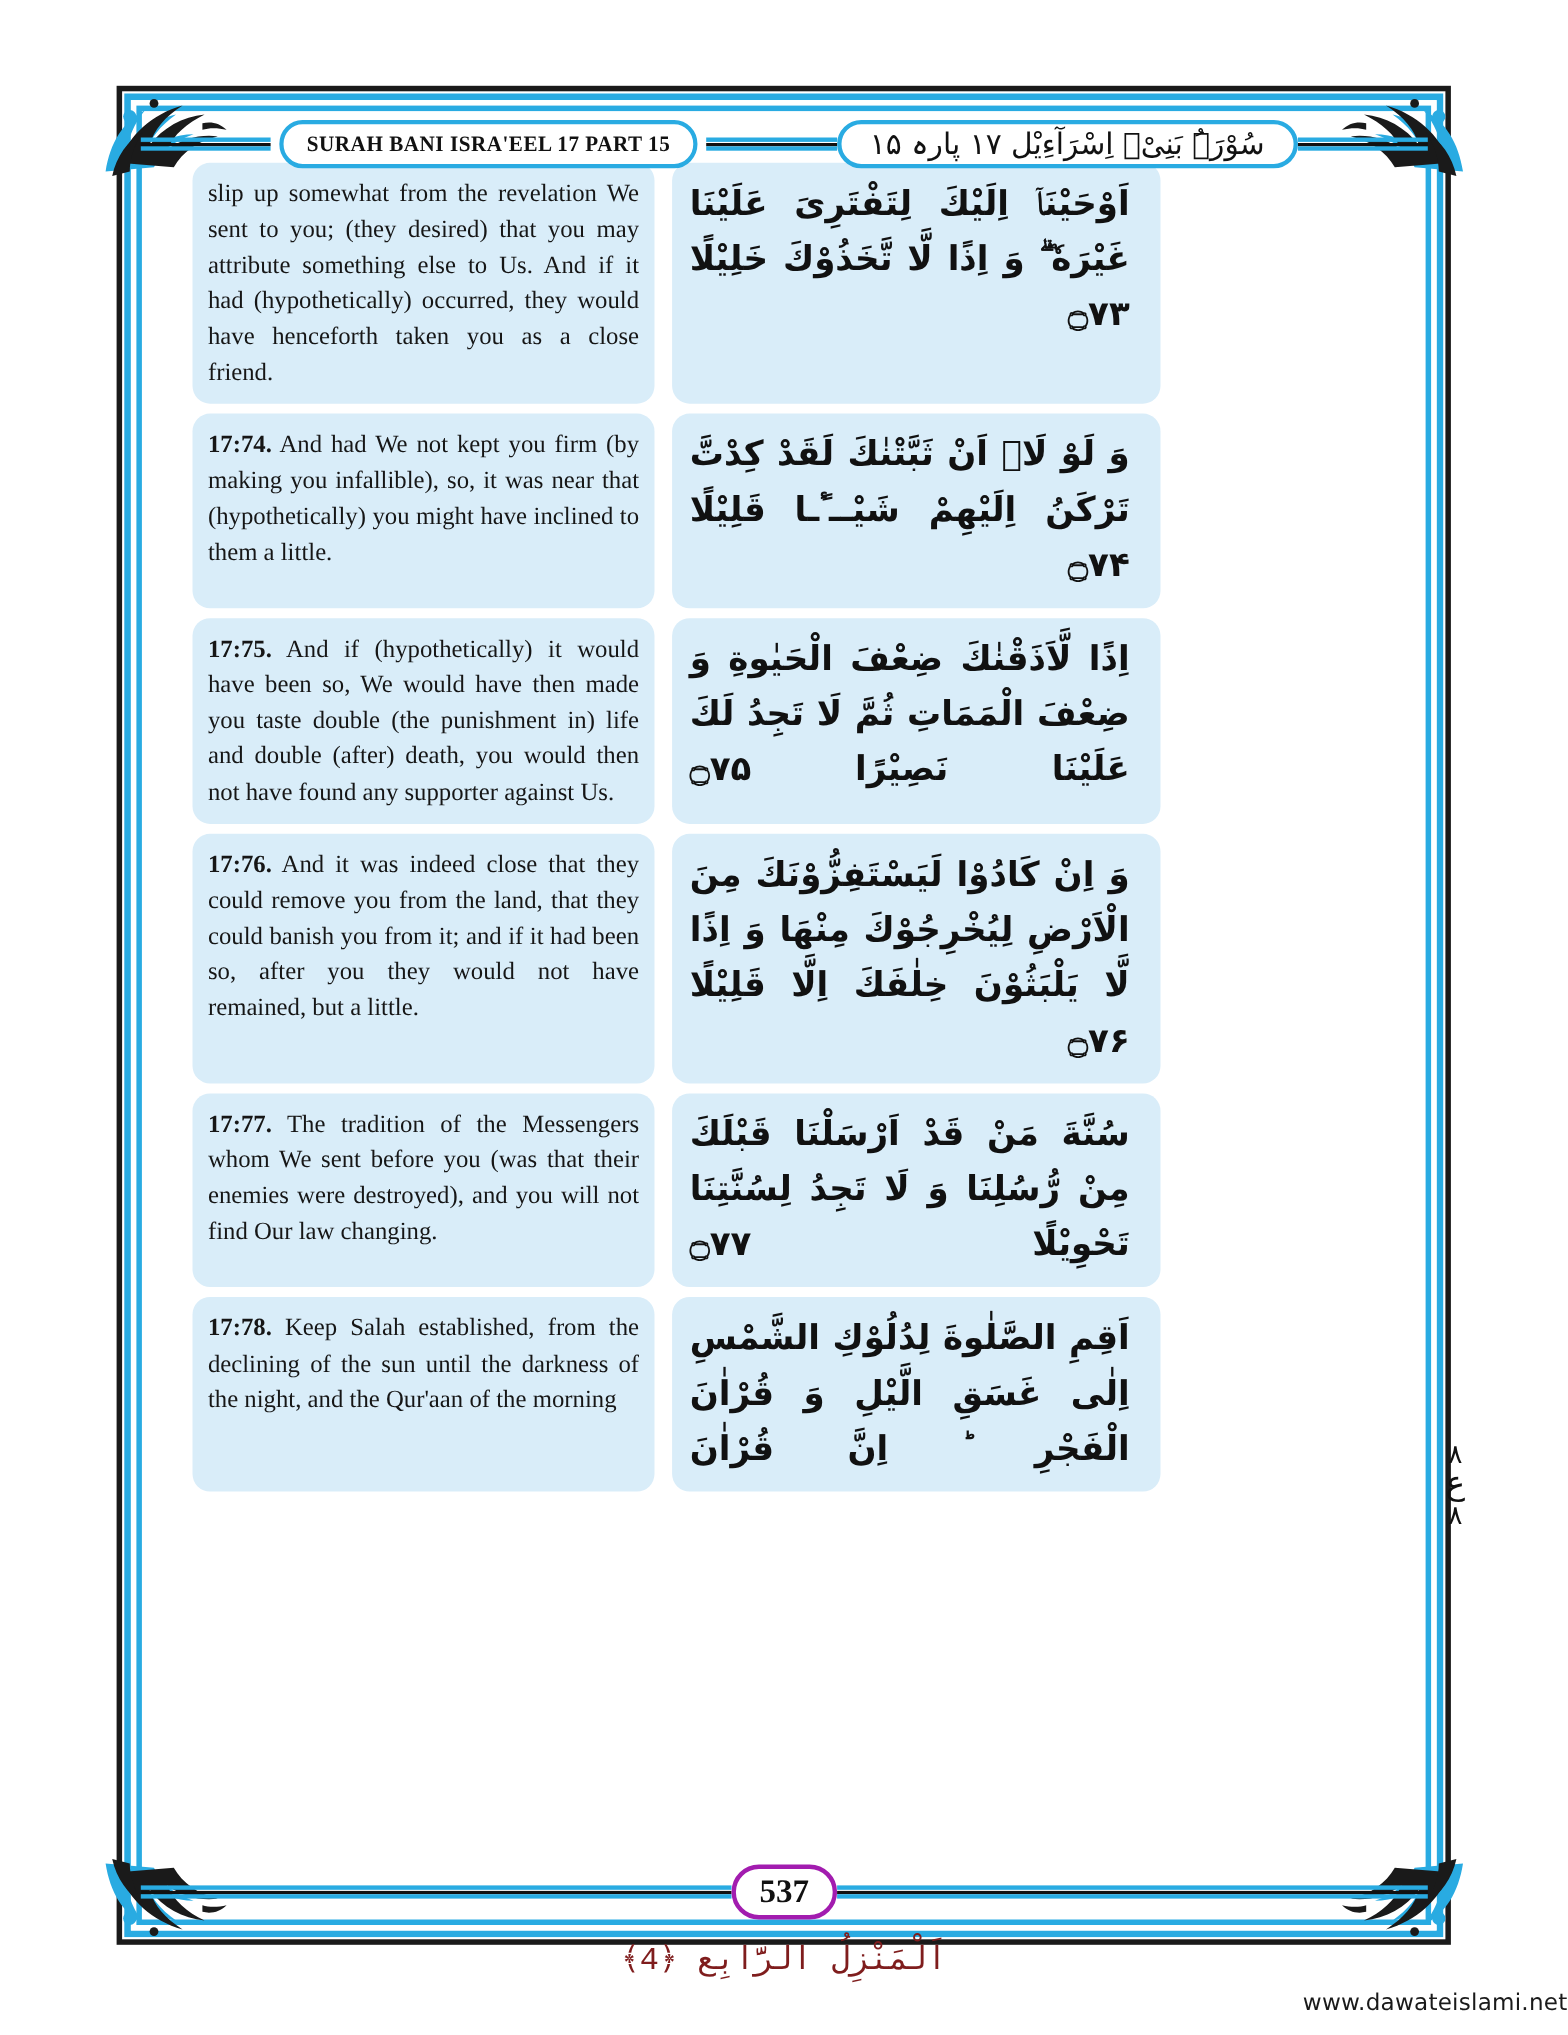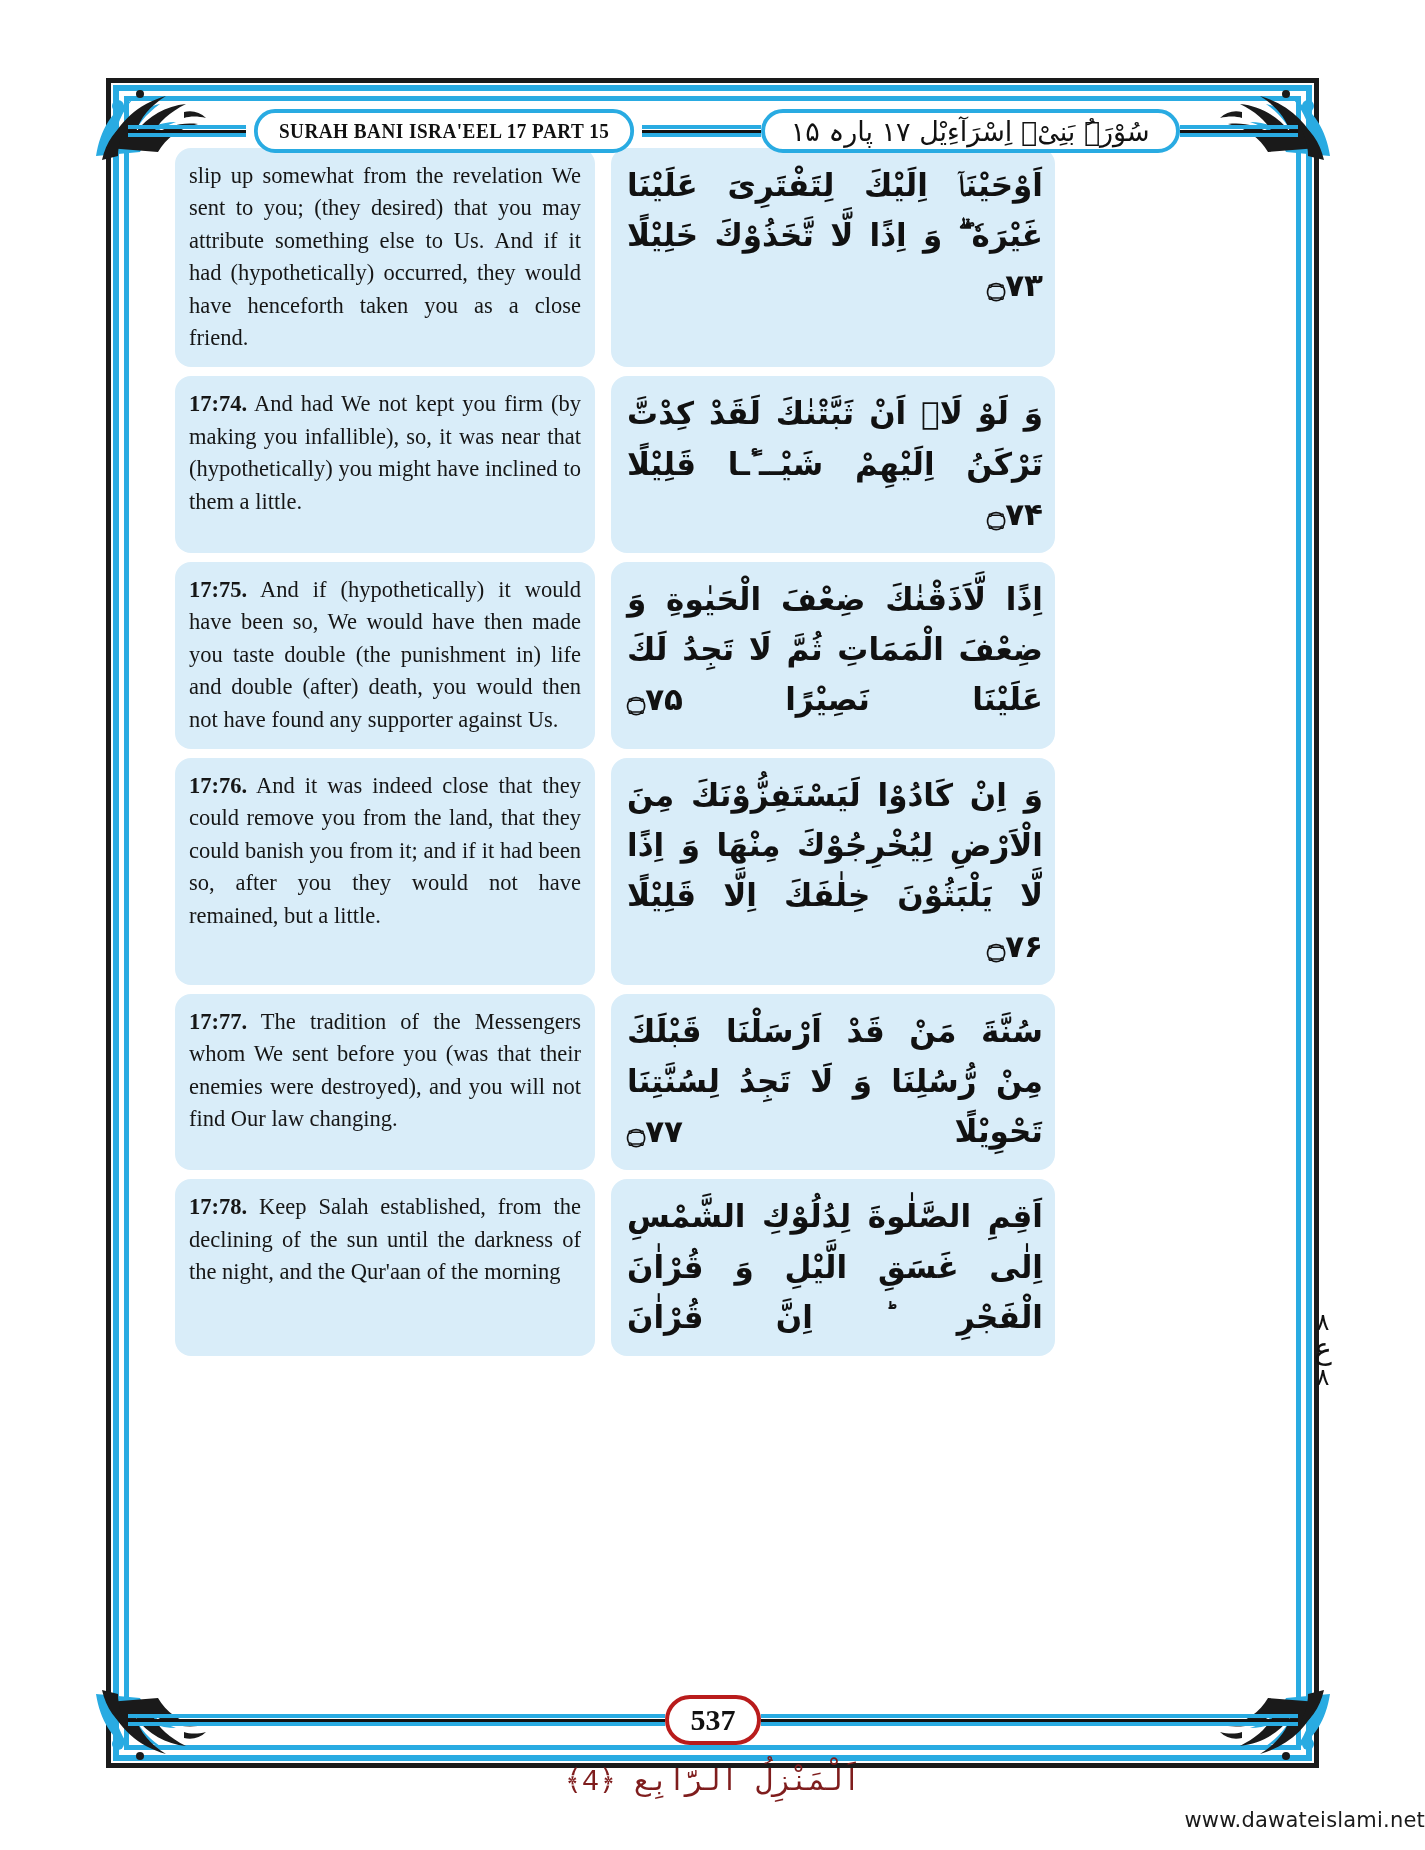--- a/index.html
+++ b/index.html
@@ -166,21 +166,21 @@
     hyphens: none;
   }
   .cell-en .vnum {
     font-weight: bold;
   }
   .cell-spacer { width: 16px; flex: 0 0 16px; }
   .cell-ar {
     width: 444px;
     background: #d9edf9;
     border-radius: 16px;
-    padding: 12px 12px 14px 16px;
+    padding: 12px 28px 14px 16px;
     box-sizing: border-box;
     direction: rtl;
     text-align: justify;
     text-align-last: justify;
     font-family: "DejaVu Sans", sans-serif;
     font-size: 31px;
     line-height: 1.62;
     color: #111;
     font-weight: 600;
   }
@@ -204,21 +204,21 @@
   .footer-band {
     position: absolute;
     left: 128px;
     top: 1690px;
     width: 1170px;
     height: 60px;
     display: flex;
     align-items: center;
   }
   .pagepill {
-    border: 4px solid #b91c1c;
+    border: 4px solid #a21caf;
     background: #fff;
     border-radius: 34px;
     height: 50px;
     min-width: 96px;
     display: flex;
     align-items: center;
     justify-content: center;
     font-family: "Liberation Serif", serif;
     font-weight: bold;
     font-size: 30px;

